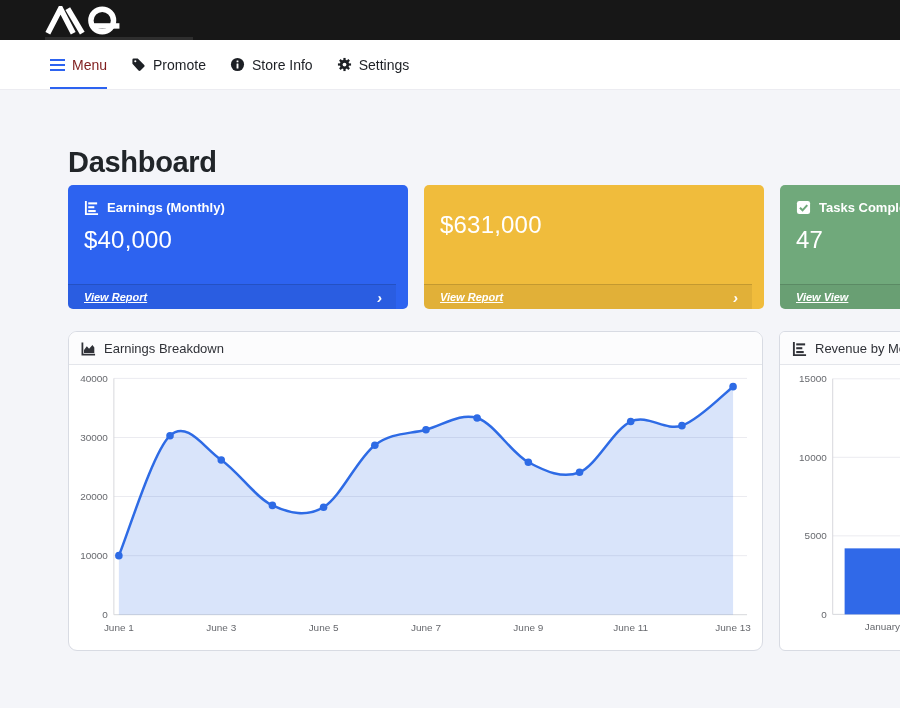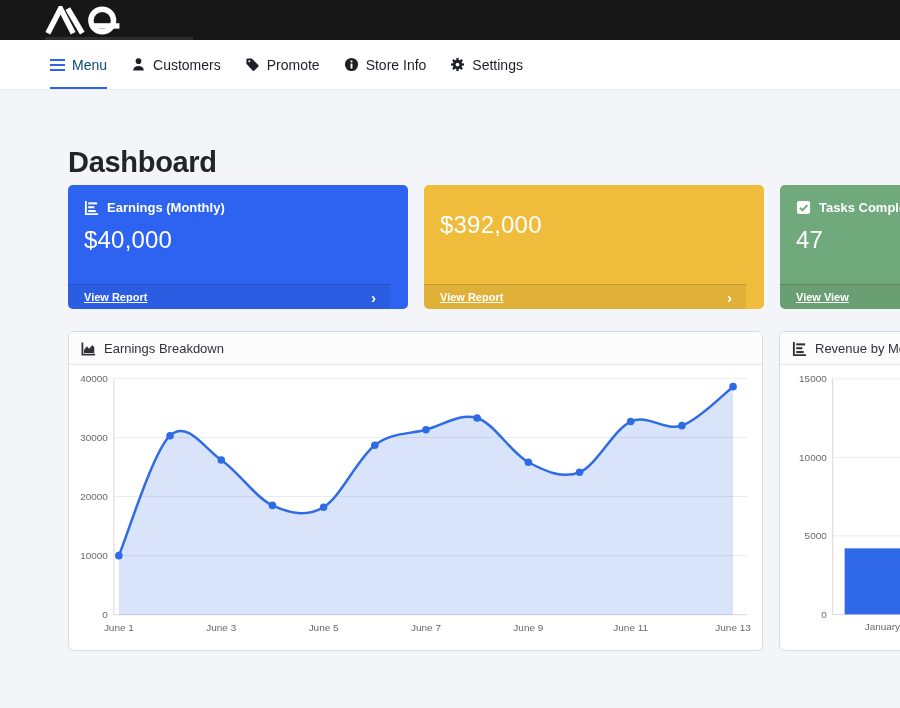--- a/index.html
+++ b/index.html
@@ -19,50 +19,50 @@
   }
   
   .navbar {
     height:50px; background:#fff; display:flex; align-items:stretch;
     padding-left:50px; gap:24px; border-bottom:1px solid #ececf1;
   }
   .nav-item {
     display:flex; align-items:center; gap:7px; font-size:14px; color:#1d2025;
     cursor:pointer; white-space:nowrap; border-bottom:2px solid transparent; padding-top:2px;
   }
-  .nav-item.active { color:#0c4a6e; border-bottom-color:#2d63f0; }
+  .nav-item.active { color:#7f1d1d; border-bottom-color:#2d63f0; }
   .nav-item svg { display:block; }
   
   .main { padding:0 0 0 68px; }
   .page-title {
     margin-top:56px; margin-bottom:6px;
     font-size:29px; font-weight:600; color:#212529; letter-spacing:-0.3px;
   }
   
   .cards-row { display:flex; gap:16px; flex-wrap:nowrap; }
   .stat-card {
     flex:0 0 340px; width:340px; height:124px; border-radius:5px; position:relative;
     color:#fff; overflow:hidden;
   }
   .stat-card .card-body { padding:15px 16px 0 16px; }
   .card-title-row { display:flex; align-items:center; gap:8px; font-size:13px; font-weight:700; }
   .card-value { margin-top:11px; font-size:24px; font-weight:400; letter-spacing:0.2px; }
   .card-footer {
-    position:absolute; left:0; right:18px; bottom:0; height:25px;
+    position:absolute; left:0; right:12px; bottom:0; height:25px;
     background:rgba(0,0,0,0.06); border-top:1px solid rgba(0,0,0,0.13);
-    display:flex; align-items:center; justify-content:space-between; padding:0 14px 0 16px;
+    display:flex; align-items:center; justify-content:space-between; padding:0 14px 0 16px;font-style:italic;
   }
   .card-link { font-size:11px; font-weight:700; color:#fff; text-decoration:underline; cursor:pointer; }
   .card-chevron { font-size:15px; font-weight:700; color:#fff; line-height:1; }
   
   .panels-row { display:flex; gap:16px; margin-top:22px; flex-wrap:nowrap; }
   .panel {
     background:#fff; border:1px solid #d8dbe3; border-radius:6px; height:320px; overflow:hidden;
   }
-  .panel-left  { flex:0 0 695px; width:695px; }
+  .panel-left  { flex:0 0 695px; width:695px;border-radius:9px; }
   .panel-right { flex:0 0 340px; width:340px; }
   .panel-header {
     height:33px; display:flex; align-items:center; gap:8px; padding:0 12px;
     border-bottom:1px solid #e4e6eb; background:#fcfcfd;
     font-size:13px; color:#303238;
   }
   .panel-header svg { display:block; }
   .panel-chart { width:100%; height:287px; }
   svg.chart text { font-family:"Liberation Sans", sans-serif; font-size:10px; fill:#67696e; }
 </style>
@@ -82,27 +82,20 @@
 </header>
 
 <nav class="navbar">
   <div class="nav-item active">
     <svg width="15" height="12" viewBox="0 0 15 12">
       <rect x="0" y="0" width="15" height="2" fill="#2d63f0"></rect>
       <rect x="0" y="5" width="15" height="2" fill="#2d63f0"></rect>
       <rect x="0" y="10" width="15" height="2" fill="#2d63f0"></rect>
     </svg>
     <span>Menu</span>
-  </div>
-  <div class="nav-item">
-    <svg width="15" height="15" viewBox="0 0 16 16">
-      <circle cx="8" cy="4.4" r="3" fill="#1d2025"></circle>
-      <path d="M2.3,14.5 a5.7,5 0 0 1 11.4,0 z" fill="#1d2025"></path>
-    </svg>
-    <span>Customers</span>
   </div>
   <div class="nav-item">
     <svg width="15" height="15" viewBox="0 0 16 16">
       <path d="M1.5,7.2 V2.8 a1.3,1.3 0 0 1 1.3,-1.3 h4.4 l6.9,6.9 a1.5,1.5 0 0 1 0,2.1 l-4.0,4.0 a1.5,1.5 0 0 1 -2.1,0 z" fill="#1d2025"></path>
       <circle cx="4.6" cy="4.6" r="1.1" fill="#ffffff"></circle>
     </svg>
     <span>Promote</span>
   </div>
   <div class="nav-item">
     <svg width="15" height="15" viewBox="0 0 16 16">
@@ -146,21 +139,21 @@
         <div class="card-value">$40,000</div>
       </div>
       <div class="card-footer">
         <span class="card-link">View Report</span>
         <span class="card-chevron">›</span>
       </div>
     </div>
 
     <div class="stat-card" style="background:#f0bc3c">
       <div class="card-body">
-        <div class="card-value">$392,000</div>
+        <div class="card-value">$631,000</div>
       </div>
       <div class="card-footer">
         <span class="card-link">View Report</span>
         <span class="card-chevron">›</span>
       </div>
     </div>
 
     <div class="stat-card" style="background:#70a97b">
       <div class="card-body">
         <div class="card-title-row">

